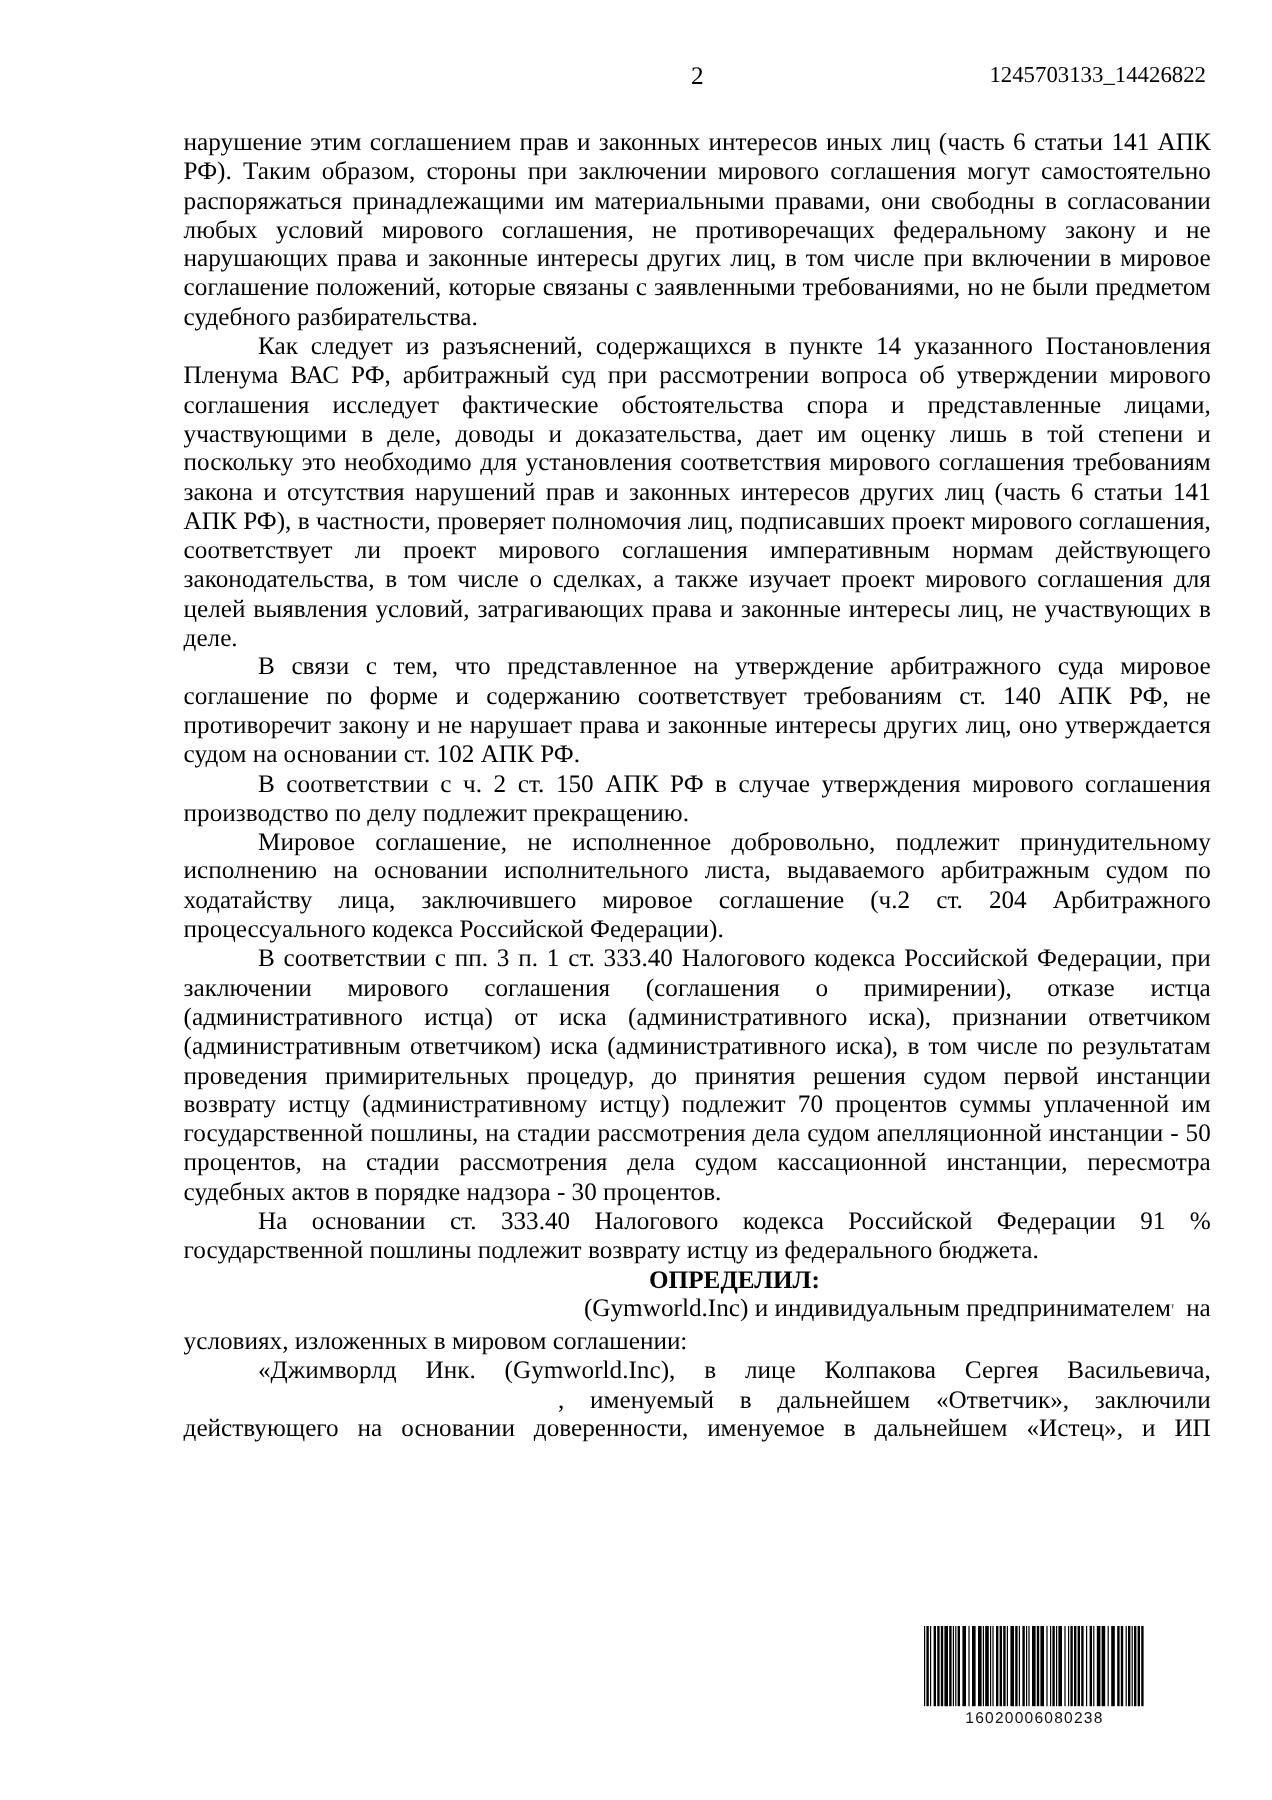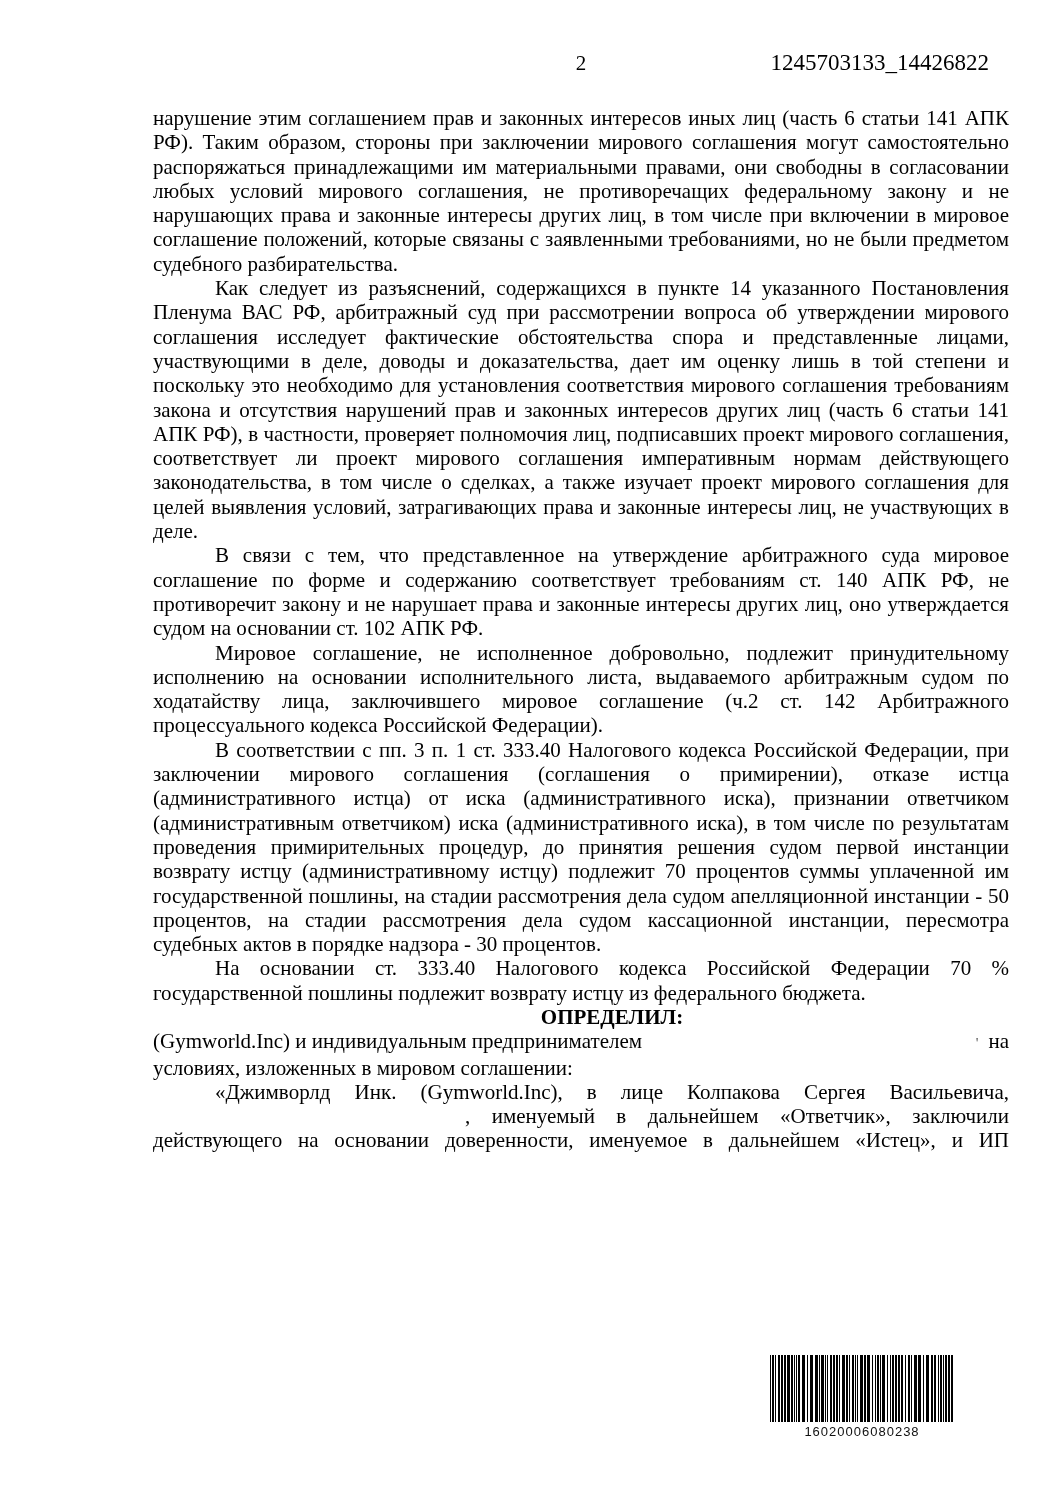--- a/index.html
+++ b/index.html
@@ -28,22 +28,22 @@
     height: 26px;
     font-size: 21px;
     line-height: 26px;
   }
   .pagenum {
     text-align: center;
   }
   .docid {
     position: absolute;
     top: 0;
-    right: 20px;
-    font-size: 23px;
+    right: 4px;
+    font-size: 19px;
   }
   .bodytext {
     margin-top: 30px;
     font-size: 21px;
     line-height: 24.3px;
     text-align: justify;
   }
   p.para {
     margin: 0;
     padding: 0;
@@ -63,21 +63,21 @@
   }
   .justify-last {
     text-align: justify;
     text-align-last: justify;
   }
   .indent-first {
     text-indent: 62px;
   }
   .gap-line {
     display: flex;
-    justify-content: space-between;
+    justify-content: flex-end;
     align-items: baseline;
   }
   .redaction-mark {
     color: #555;
     font-size: 15px;
     margin-right: 10px;
   }
   .defendant-line {
     text-indent: 312px;
     text-align: justify;
@@ -118,23 +118,24 @@
 
     <div class="header">
       <div class="pagenum">2</div>
       <div class="docid">1245703133_14426822</div>
     </div>
 
     <div class="bodytext">
       <p class="para noindent">нарушение этим соглашением прав и законных интересов иных лиц (часть 6 статьи 141 АПК РФ). Таким образом, стороны при заключении мирового соглашения могут самостоятельно распоряжаться принадлежащими им материальными правами, они свободны в согласовании любых условий мирового соглашения, не противоречащих федеральному закону и не нарушающих права и законные интересы других лиц, в том числе при включении в мировое соглашение положений, которые связаны с заявленными требованиями, но не были предметом судебного разбирательства.</p>
       <p class="para">Как следует из разъяснений, содержащихся в пункте 14 указанного  Постановления Пленума ВАС РФ, арбитражный суд при рассмотрении вопроса об утверждении мирового соглашения исследует фактические обстоятельства спора и представленные лицами, участвующими в деле, доводы и доказательства, дает им оценку лишь в той степени и поскольку это необходимо для установления соответствия мирового соглашения требованиям закона и отсутствия нарушений прав и законных интересов других лиц (часть 6 статьи 141 АПК РФ), в частности, проверяет полномочия лиц, подписавших проект мирового соглашения, соответствует ли проект мирового соглашения императивным нормам действующего законодательства, в том числе о сделках, а также изучает проект мирового соглашения для целей выявления условий, затрагивающих права и законные интересы лиц, не участвующих в деле.</p>
       <p class="para">В связи с тем, что представленное на утверждение арбитражного суда мировое соглашение по форме и содержанию соответствует требованиям ст. 140 АПК РФ, не противоречит закону и не нарушает права и законные интересы  других лиц, оно утверждается судом на основании  ст. 102 АПК РФ.</p>
-      <p class="para">Мировое соглашение, не исполненное добровольно, подлежит принудительному исполнению на основании исполнительного листа, выдаваемого арбитражным судом по ходатайству лица, заключившего мировое соглашение (ч.2 ст. 142 Арбитражного процессуального кодекса Российской Федерации).</p>
+      <p class="para">В соответствии с ч. 2 ст. 150 АПК РФ в случае утверждения  мирового соглашения производство по делу подлежит прекращению.</p>
+      <p class="para">Мировое соглашение, не исполненное добровольно, подлежит принудительному исполнению на основании исполнительного листа, выдаваемого арбитражным судом по ходатайству лица, заключившего мировое соглашение (ч.2 ст. 204 Арбитражного процессуального кодекса Российской Федерации).</p>
       <p class="para">В соответствии с пп. 3 п. 1 ст. 333.40 Налогового кодекса Российской Федерации, при заключении мирового соглашения (соглашения о примирении), отказе истца (административного истца) от иска (административного иска), признании ответчиком (административным ответчиком) иска (административного иска), в том числе по результатам проведения примирительных процедур, до принятия решения судом первой инстанции возврату истцу (административному истцу) подлежит 70 процентов суммы уплаченной им государственной пошлины, на стадии рассмотрения дела судом апелляционной инстанции - 50 процентов, на стадии рассмотрения дела судом кассационной инстанции, пересмотра судебных актов в порядке надзора - 30 процентов.</p>
-      <p class="para">На основании ст. 333.40 Налогового кодекса Российской Федерации 70 % государственной пошлины подлежит возврату истцу из федерального бюджета.</p>
+      <p class="para">На основании ст. 333.40 Налогового кодекса Российской Федерации 91 % государственной пошлины подлежит возврату истцу из федерального бюджета.</p>
 
       <p class="para heading">ОПРЕДЕЛИЛ:</p>
 
       <div>
         <div class="line gap-line">
           <span>(Gymworld.Inc) и индивидуальным предпринимателем</span>
           <span><span class="redaction-mark">'</span><span>на</span></span>
         </div>
         <div class="line">условиях, изложенных в мировом соглашении:</div>
       </div>

